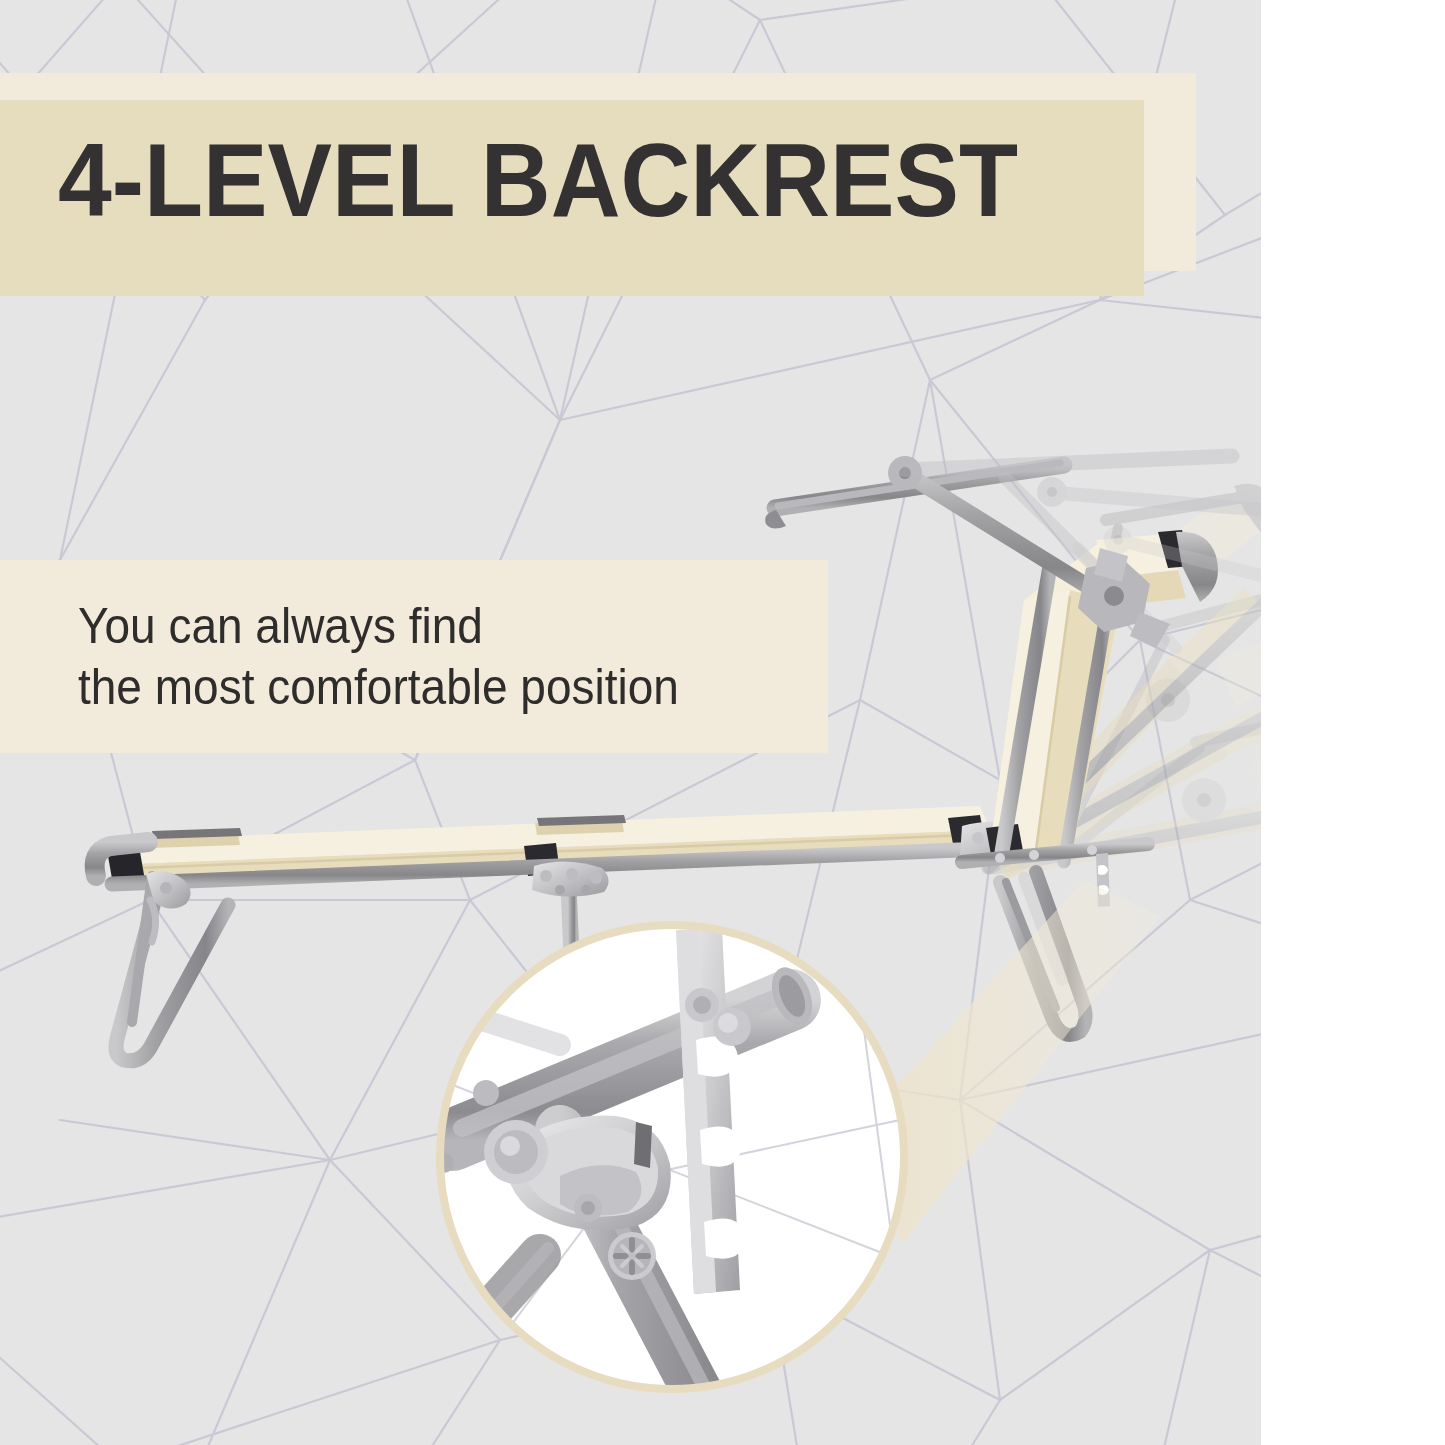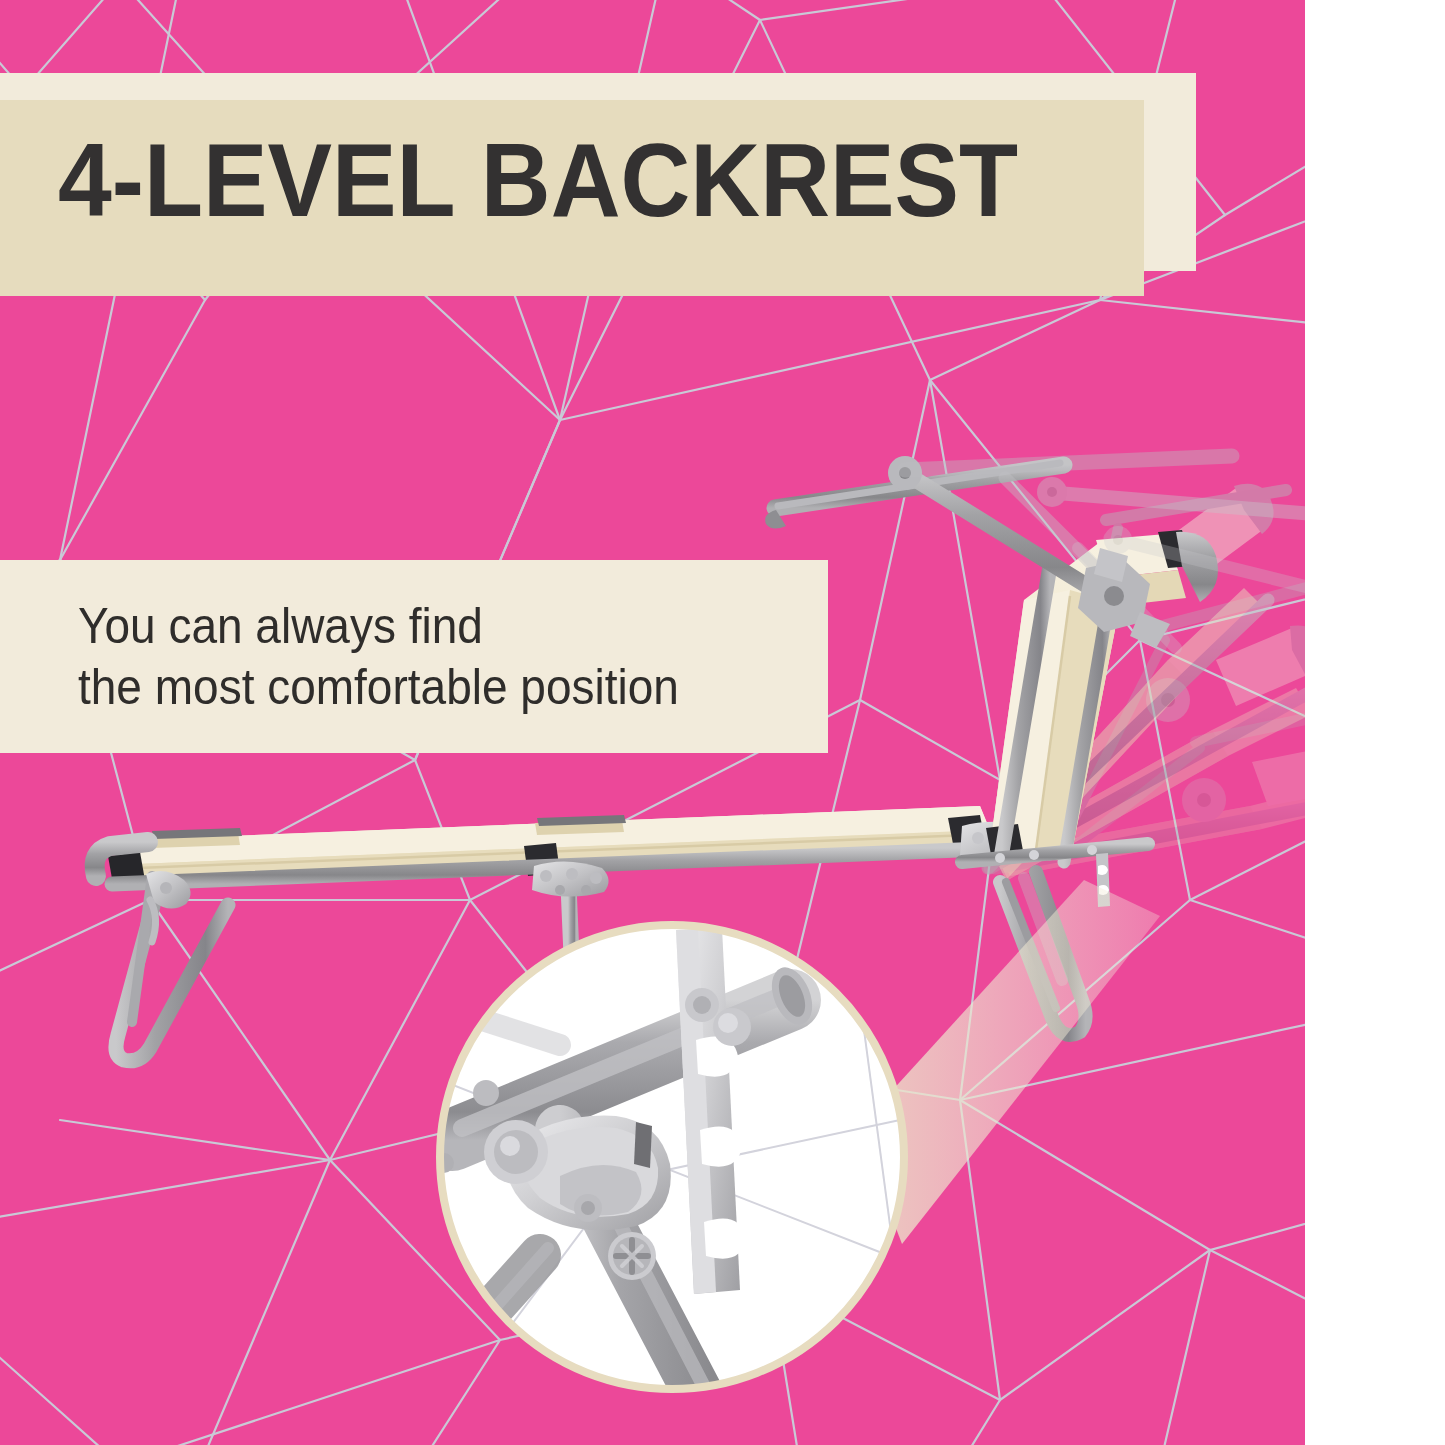--- a/index.html
+++ b/index.html
@@ -3,21 +3,21 @@
 <meta charset="utf-8">
 <title>4-Level Backrest</title>
 <style>
   html,body{margin:0;padding:0;}
   body{
     width:1445px;height:1445px;
     background:#ffffff;
     font-family:"Liberation Sans", sans-serif;
     overflow:hidden;
   }
-  #stage{position:relative;width:1261px;height:1445px;overflow:hidden;background:#ec4899;padding-left:44px;}
+  #stage{position:relative;width:1261px;height:1445px;overflow:hidden;background:#e5e5e5;}
 
   
   #bg-mesh{position:absolute;left:0;top:0;width:1445px;height:1445px;z-index:0;}
 
   
   .banner{position:absolute;}
   #title-banner-light{
     left:-40px;top:73px;width:1236px;height:198px;
     background:#f2ebdb;z-index:1;
   }

